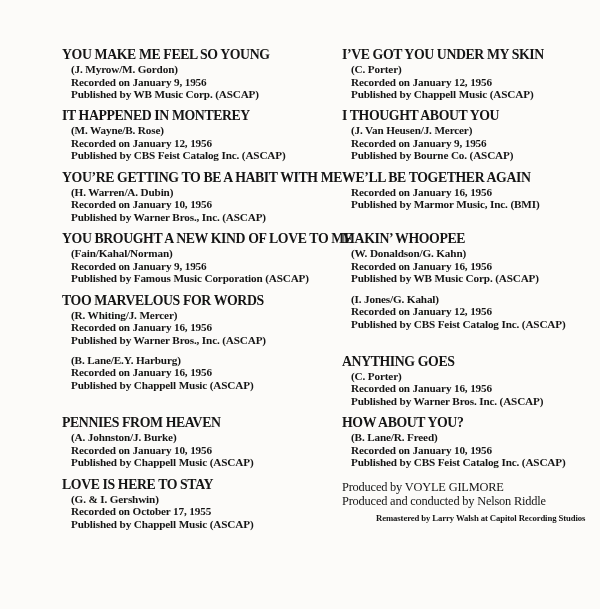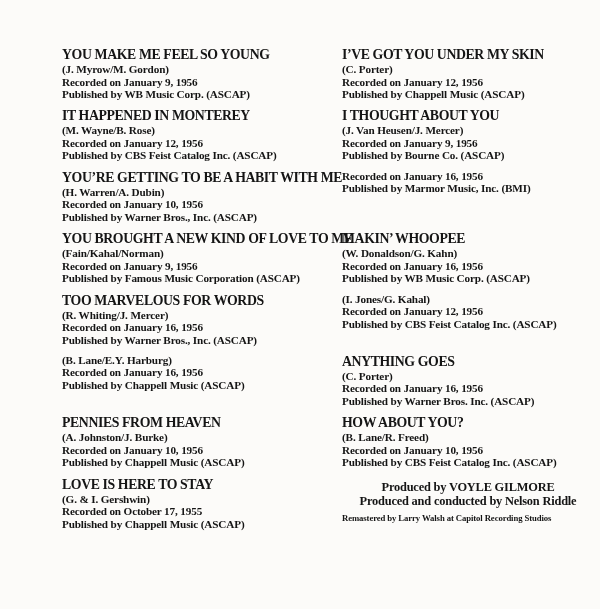--- a/index.html
+++ b/index.html
@@ -35,39 +35,40 @@
     line-height: 16px;
     letter-spacing: -0.4px;
     white-space: nowrap;
   }
   .line {
     font-weight: bold;
     font-size: 11.2px;
     line-height: 12.5px;
     letter-spacing: -0.15px;
     white-space: nowrap;
+    margin-left: 9px;
   }
   .credits {
     padding-top: 3px;
   }
   .credit-line {
-    font-weight: bold;
+    font-weight: normal;
     font-size: 12.4px;
     line-height: 14.5px;
     letter-spacing: -0.2px;
     white-space: nowrap;
-    text-align: center;
   }
   .credit-remaster {
     font-weight: bold;
     font-size: 8.7px;
     line-height: 10px;
     margin-top: 4px;
     letter-spacing: -0.1px;
     white-space: nowrap;
+    margin-left: 34px;
   }
 </style>
 </head>
 <body style="background: rgb(252, 251, 249); color: rgb(21, 21, 21);">
 
 <div class="page">
 
   <div class="col col-left">
     <div>
         <div class="entry">
@@ -128,20 +129,21 @@
     <div class="line">Recorded on January 12, 1956</div>
     <div class="line">Published by Chappell Music (ASCAP)</div>
   </div>
         <div class="entry">
     <div class="title">I THOUGHT ABOUT YOU</div>
     <div class="line">(J. Van Heusen/J. Mercer)</div>
     <div class="line">Recorded on January 9, 1956</div>
     <div class="line">Published by Bourne Co. (ASCAP)</div>
   </div>
         <div class="entry">
+    <div class="title">WE’LL BE TOGETHER AGAIN</div>
     <div class="line">Recorded on January 16, 1956</div>
     <div class="line">Published by Marmor Music, Inc. (BMI)</div>
   </div>
         <div class="entry">
     <div class="title">MAKIN’ WHOOPEE</div>
     <div class="line">(W. Donaldson/G. Kahn)</div>
     <div class="line">Recorded on January 16, 1956</div>
     <div class="line">Published by WB Music Corp. (ASCAP)</div>
   </div>
         <div class="entry">

